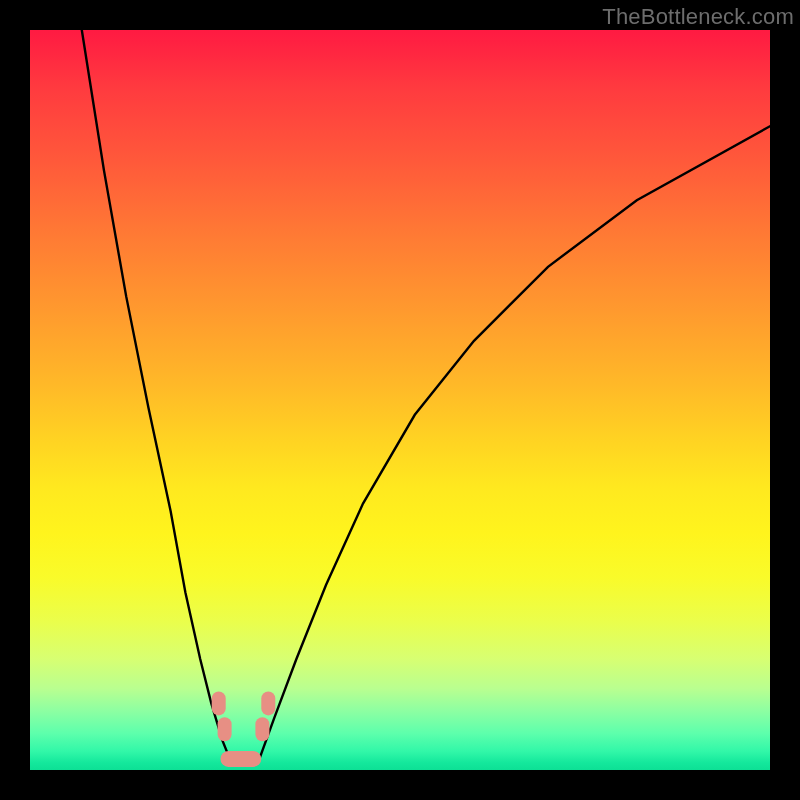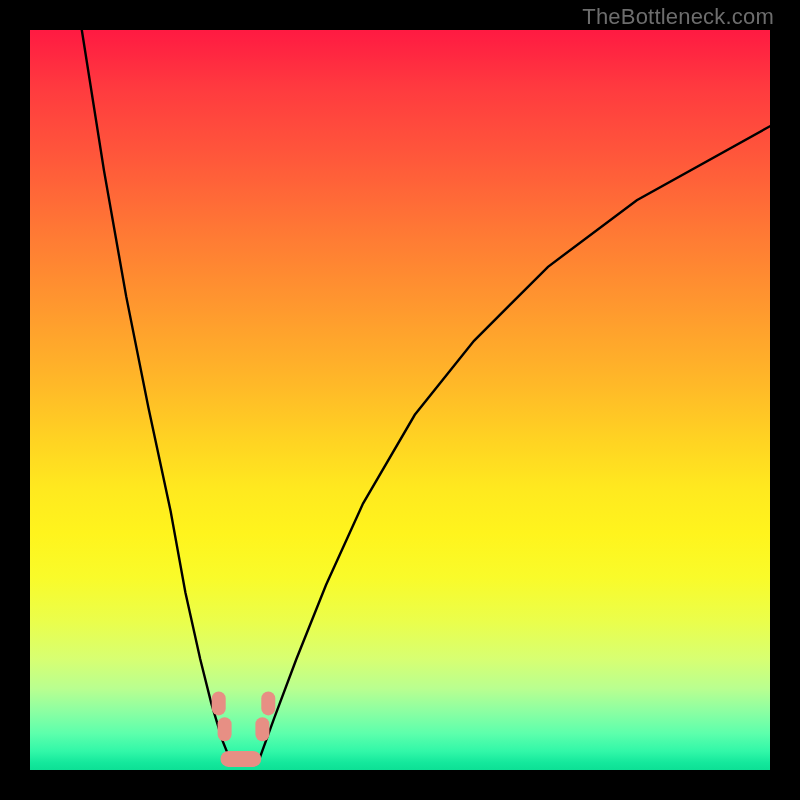--- a/index.html
+++ b/index.html
@@ -46,21 +46,21 @@
       #8dffa2 92%,
       #5effac 95%,
       #31f7a8 97.5%,
       #14e89c 99%,
       #0de095 100%
     );
   }
   .watermark {
     position: absolute;
     top: 4px;
-    right: 26px;
+    right: 6px;
     color: #6d6d6d;
     font-size: 22px;
     font-weight: 500;
     letter-spacing: 0.2px;
     user-select: none;
   }
   svg.curves {
     position: absolute;
     inset: 0;
   }

